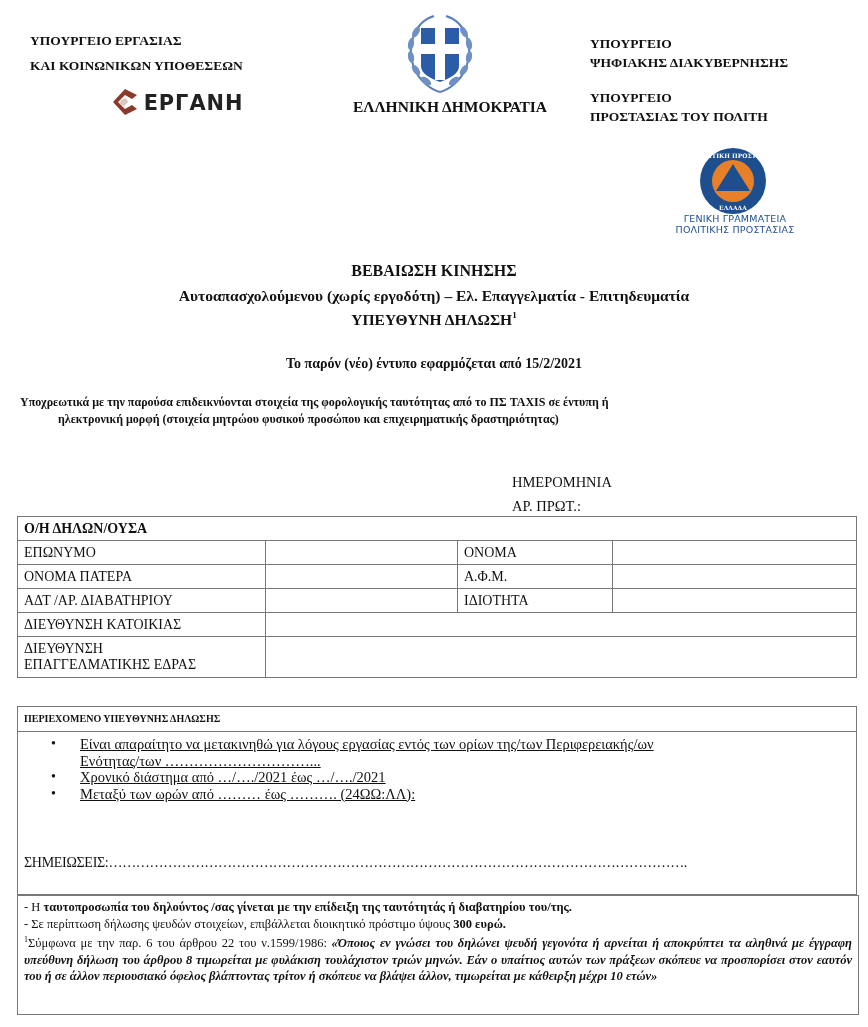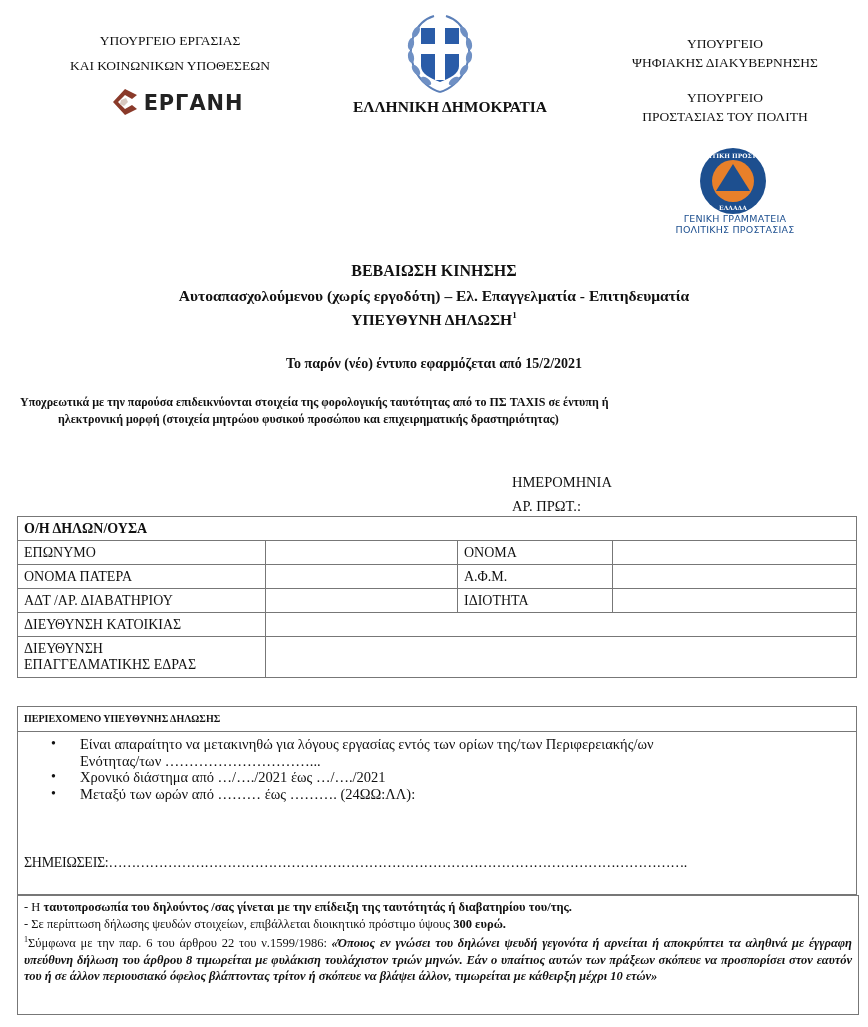--- a/index.html
+++ b/index.html
@@ -2,21 +2,21 @@
 <html><head>
   <meta charset="utf-8">
   <style>
     html, body { margin: 0; padding: 0; background: #ffffff; }
     body {
       width: 868px; height: 1027px; position: relative; overflow: hidden;
       font-family: "Liberation Serif", "DejaVu Serif", serif; color: #111;
     }
     .abs { position: absolute; }
     .b { font-weight: bold; }
-    .hdr-text { font-size: 13.5px; font-weight: normal; text-align: center; line-height: 25px; }
+    .hdr-text { font-size: 13.5px; font-weight: bold; text-align: left; line-height: 25px; }
 
     
     #left-ministry { left: 30px; top: 28px; width: 280px; }
     #ergani-logo { left: 110px; top: 84px; width: 130px; height: 36px; display: flex; align-items: center; }
     #ergani-mark { width: 30px; height: 30px; position: relative; }
     #ergani-word { font-family: "DejaVu Sans", sans-serif; font-weight: bold; font-size: 22px; letter-spacing: 1px; color: #222; margin-left: 1px; transform: scaleX(0.95); }
 
     
     #emblem { left: 404px; top: 10px; width: 72px; height: 86px; }
     #republic { left: 330px; top: 98px; width: 240px; font-size: 15.5px; font-weight: bold; text-align: center; }
@@ -44,21 +44,21 @@
     table { border-collapse: collapse; }
     #declarant-table { position: absolute; left: 17px; top: 516px; width: 840px; font-size: 14px; }
     #declarant-table td { border: 1.5px solid #777; padding: 0 6px; height: 23px; vertical-align: middle; line-height: 16px; }
     #declarant-table td.head { font-weight: bold; font-size: 14px; }
     #declarant-table tr.tall td { height: 40px; }
 
     
     #content-box { left: 17px; top: 706px; width: 838px; height: 187px; border: 1.5px solid #777; }
     #content-head { height: 24px; border-bottom: 1.5px solid #777; font-weight: bold; font-size: 10px; padding-left: 6px; line-height: 24px; }
     #content-list { margin: 4px 0 0 0; padding-left: 62px; font-size: 14.5px; line-height: 16.5px; }
-    #content-list li { list-style: none; position: relative; }
+    #content-list li { list-style: none; position: relative; text-decoration: underline; }
     #content-list li::before { content: "•"; position: absolute; left: -29px; top: 0; font-size: 14px; }
     #notes { position: absolute; left: 6px; top: 148px; font-size: 14px; letter-spacing: -0.3px; }
 
     
     #footer-box { left: 17px; top: 895px; width: 828px; height: 112px; border: 1.5px solid #777; padding: 3px 6px; font-size: 12.5px; line-height: 16.5px; }
     #footer-box .just { text-align: justify; }
     #footer-box sup { font-size: 8px; vertical-align: 5px; }
     .bi { font-weight: bold; font-style: italic; }
   </style>
 </head>

